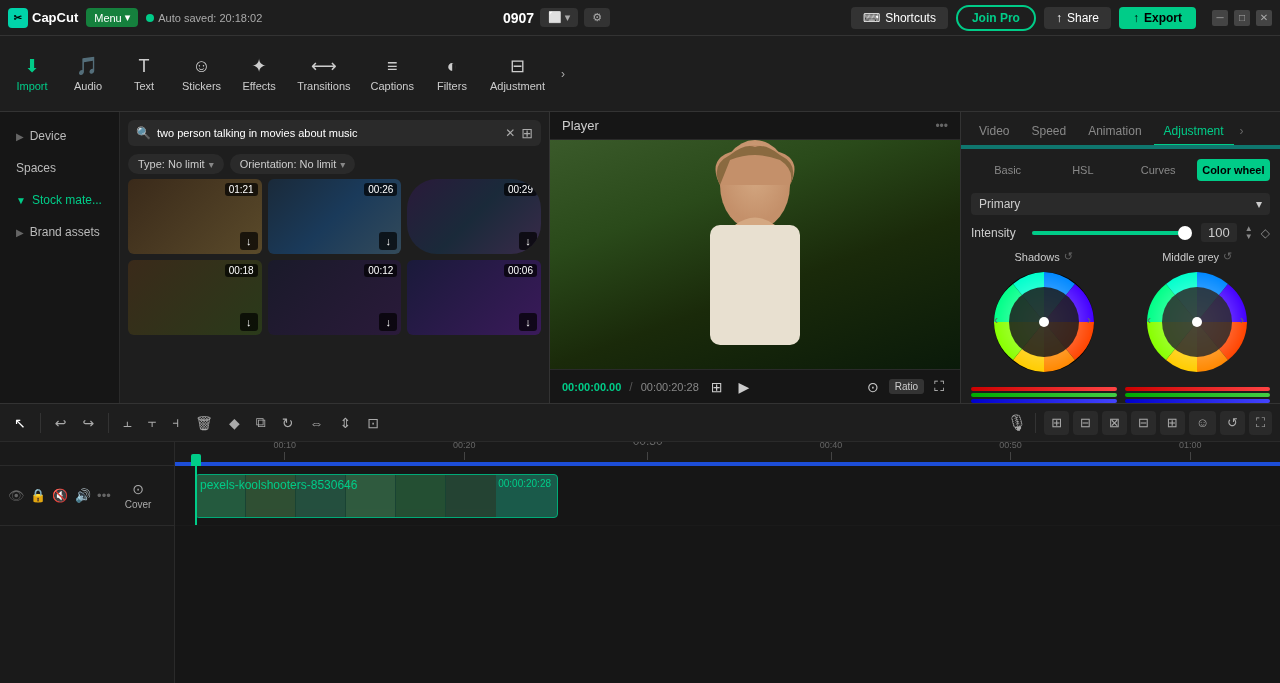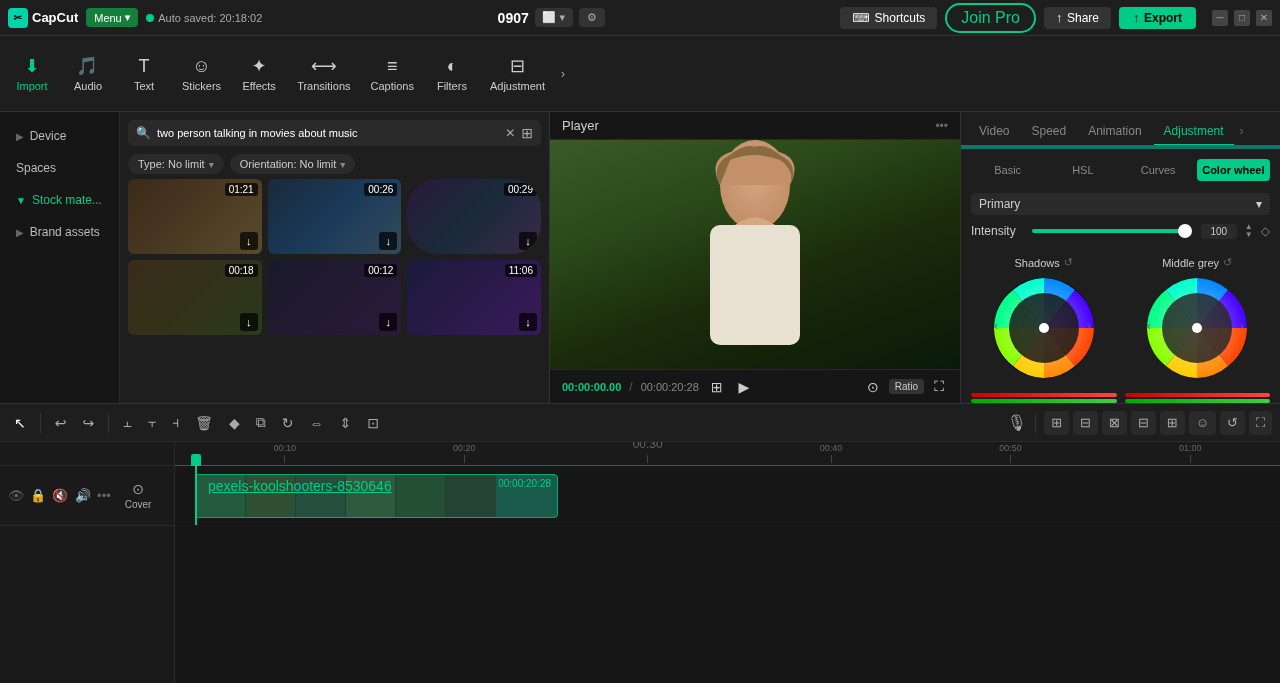--- a/index.html
+++ b/index.html
@@ -10,21 +10,21 @@
     .logo { display: flex; align-items: center; gap: 4px; font-weight: 700; font-size: 13px; color: #fff; }
     .logo-icon { width: 20px; height: 20px; background: #00d4aa; border-radius: 4px; display: flex; align-items: center; justify-content: center; font-size: 10px; font-weight: 900; color: #000; }
     .menu-btn { background: #15803d; border: none; color: #fff; padding: 3px 8px; border-radius: 4px; cursor: pointer; font-size: 11px; display: flex; align-items: center; gap: 3px; }
     .autosave { display: flex; align-items: center; gap: 4px; color: #aaa; font-size: 11px; }
     .autosave-dot { width: 8px; height: 8px; background: #00cc88; border-radius: 50%; }
     .topbar-center { flex: 1; display: flex; align-items: center; justify-content: center; gap: 6px; }
     .project-name { font-size: 14px; font-weight: 600; color: #fff; }
     .ratio-btn { background: #333; border: none; color: #aaa; padding: 3px 8px; border-radius: 4px; cursor: pointer; font-size: 11px; display: flex; align-items: center; gap: 3px; }
     .topbar-right { display: flex; align-items: center; gap: 8px; }
     .shortcuts-btn { background: #333; border: none; color: #fff; padding: 4px 12px; border-radius: 4px; cursor: pointer; font-size: 12px; display: flex; align-items: center; gap: 5px; }
-    .join-pro-btn { background: transparent; border: 2px solid #00cc88; color: #00cc88; padding: 4px 14px; border-radius: 16px; cursor: pointer; font-size: 16px; font-weight: 400; }
+    .join-pro-btn { background: transparent; border: 2px solid #00cc88; color: #00cc88; padding: 4px 14px; border-radius: 16px; cursor: pointer; font-size: 12px; font-weight: 700; }
     .share-btn { background: #333; border: none; color: #fff; padding: 4px 12px; border-radius: 4px; cursor: pointer; font-size: 12px; display: flex; align-items: center; gap: 5px; }
     .export-btn { background: #00cc88; border: none; color: #000; padding: 4px 14px; border-radius: 4px; cursor: pointer; font-size: 12px; font-weight: 700; display: flex; align-items: center; gap: 5px; }
     .window-controls { display: flex; gap: 6px; margin-left: 8px; }
     .win-btn { width: 16px; height: 16px; background: #444; border: none; color: #aaa; border-radius: 2px; cursor: pointer; font-size: 10px; display: flex; align-items: center; justify-content: center; }
 
     
     .toolbar { height: 76px; background: #1e1e1e; display: flex; align-items: center; padding: 0 4px; border-bottom: 1px solid #333; flex-shrink: 0; }
     .tool-item { display: flex; flex-direction: column; align-items: center; justify-content: center; padding: 6px 10px; cursor: pointer; border-radius: 6px; gap: 3px; min-width: 56px; color: #ccc; }
     .tool-item.active { color: #00cc88; }
     .tool-icon { font-size: 18px; }
@@ -76,23 +76,23 @@
     .right-tab.active { color: #00cc88; border-bottom-color: #00cc88; }
     .right-tab-more { color: #666; padding: 6px 4px; cursor: pointer; }
     .right-content { flex: 1; overflow-y: auto; padding: 10px; }
 
     
     .adj-sub-tabs { display: flex; gap: 2px; margin-bottom: 12px; }
     .adj-sub-tab { flex: 1; text-align: center; padding: 5px 4px; font-size: 11px; color: #888; cursor: pointer; border-radius: 4px; }
     .adj-sub-tab.active { background: #00cc88; color: #000; font-weight: 600; }
     .adj-row { display: flex; align-items: center; gap: 8px; margin-bottom: 8px; }
     .adj-select { background: #2a2a2a; border: none; color: #ccc; padding: 4px 8px; border-radius: 4px; font-size: 12px; cursor: pointer; display: flex; align-items: center; gap: 4px; flex: 1; justify-content: space-between; }
-    .intensity-row { display: flex; align-items: center; gap: 8px; margin-bottom: 17px; }
+    .intensity-row { display: flex; align-items: center; gap: 8px; margin-bottom: 8px; }
     .intensity-label { font-size: 12px; color: #ccc; }
-    .intensity-value { width: 36px; text-align: center; background: #2a2a2a; padding: 2px 4px; border-radius: 3px; font-size: 10px; color: #ccc; }
+    .intensity-value { width: 36px; text-align: center; background: #2a2a2a; padding: 2px 4px; border-radius: 3px; font-size: 13px; color: #ccc; }
     .intensity-arrows { display: flex; flex-direction: column; }
     .intensity-arrow { background: none; border: none; color: #888; font-size: 8px; cursor: pointer; line-height: 1; }
     .intensity-reset { color: #888; cursor: pointer; font-size: 12px; }
 
     
     .color-wheels-row { display: flex; gap: 8px; margin-bottom: 10px; }
     .color-wheel-item { flex: 1; display: flex; flex-direction: column; align-items: center; gap: 4px; }
     .color-wheel-label-row { display: flex; align-items: center; justify-content: center; gap: 4px; width: 100%; }
     .color-wheel-label { font-size: 11px; color: #ccc; }
     .color-wheel-reset { color: #666; cursor: pointer; font-size: 11px; }
@@ -115,24 +115,24 @@
     .tl-mic { color: #aaa; cursor: pointer; font-size: 16px; }
     .tl-right-tools { display: flex; gap: 4px; }
     .tl-right-tool { background: #2a2a2a; border: none; color: #aaa; cursor: pointer; font-size: 13px; padding: 4px 7px; border-radius: 4px; }
     .timeline-main { display: flex; flex: 1; overflow: hidden; }
     .timeline-left { width: 175px; background: #1a1a1a; border-right: 1px solid #2a2a2a; display: flex; flex-direction: column; }
     .timeline-left-top { height: 24px; border-bottom: 1px solid #2a2a2a; }
     .timeline-track-labels { flex: 1; display: flex; flex-direction: column; }
     .track-label { height: 60px; display: flex; align-items: center; padding: 0 8px; gap: 6px; border-bottom: 1px solid #2a2a2a; }
     .track-icon { color: #666; font-size: 13px; cursor: pointer; }
     .timeline-right { flex: 1; overflow-x: auto; display: flex; flex-direction: column; }
-    .timeline-ruler { height: 24px; background: #1a1a1a; border-bottom: 1px solid #1d4ed8; display: flex; align-items: flex-end; padding-bottom: 2px; position: relative; overflow: hidden; }
+    .timeline-ruler { height: 24px; background: #1a1a1a; border-bottom: 4px solid #1d4ed8; display: flex; align-items: flex-end; padding-bottom: 2px; position: relative; overflow: hidden; }
     .track-row { height: 60px; border-bottom: 1px solid #1a1a1a; position: relative; padding: 8px 0; }
     .video-clip { position: absolute; top: 8px; left: 20px; height: 44px; background: #1a5a4a; border: 1px solid #00aa77; border-radius: 4px; overflow: hidden; display: flex; align-items: center; width: 363px; }
-    .clip-label { position: absolute; top: 3px; left: 12px; font-size: 14px; color: #00cc88; white-space: nowrap; z-index: 2; text-decoration: underline; }
+    .clip-label { position: absolute; top: 3px; left: 4px; font-size: 12px; color: #00cc88; white-space: nowrap; z-index: 2; }
     .clip-duration { position: absolute; top: 3px; right: 6px; font-size: 10px; color: #00cc88; }
     .clip-thumbnails { display: flex; height: 100%; opacity: 0.7; }
     .cover-btn { display: flex; flex-direction: column; align-items: center; gap: 2px; padding: 4px 8px; cursor: pointer; color: #aaa; }
     .cover-icon { font-size: 14px; }
     .cover-text { font-size: 10px; }
 
     
     ::-webkit-scrollbar { width: 4px; height: 4px; }
     ::-webkit-scrollbar-track { background: #1a1a1a; }
     ::-webkit-scrollbar-thumb { background: #444; border-radius: 2px; }
@@ -295,21 +295,21 @@
           </div>
           <div class="media-thumb thumb-4">
             <span class="thumb-duration">00:18</span>
             <span class="thumb-download">↓</span>
           </div>
           <div class="media-thumb thumb-5">
             <span class="thumb-duration">00:12</span>
             <span class="thumb-download">↓</span>
           </div>
           <div class="media-thumb thumb-6">
-            <span class="thumb-duration">11:06</span>
+            <span class="thumb-duration">00:06</span>
             <span class="thumb-download">↓</span>
           </div>
         </div>
       </div>
     </div>
   </div>
 
   <div class="player-area">
     <div class="player-header">
       <span class="player-title">Player</span>

